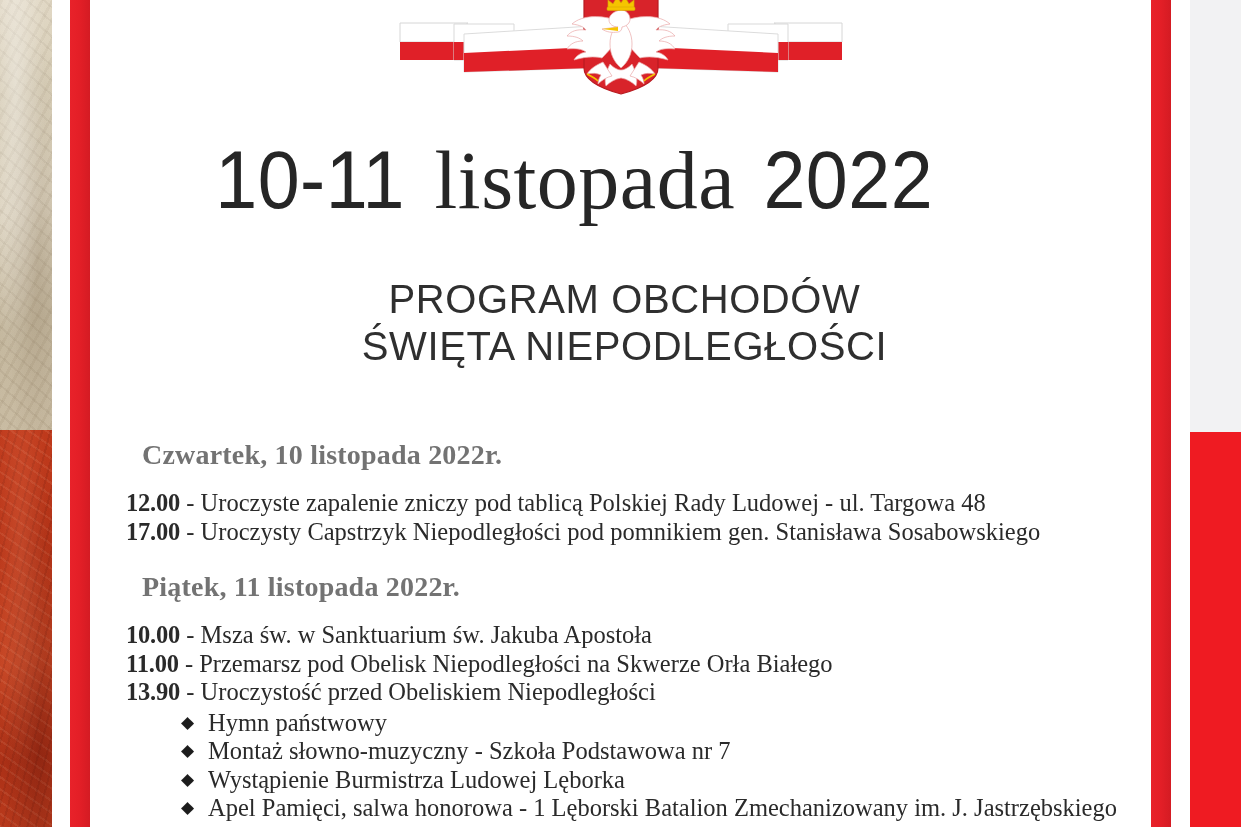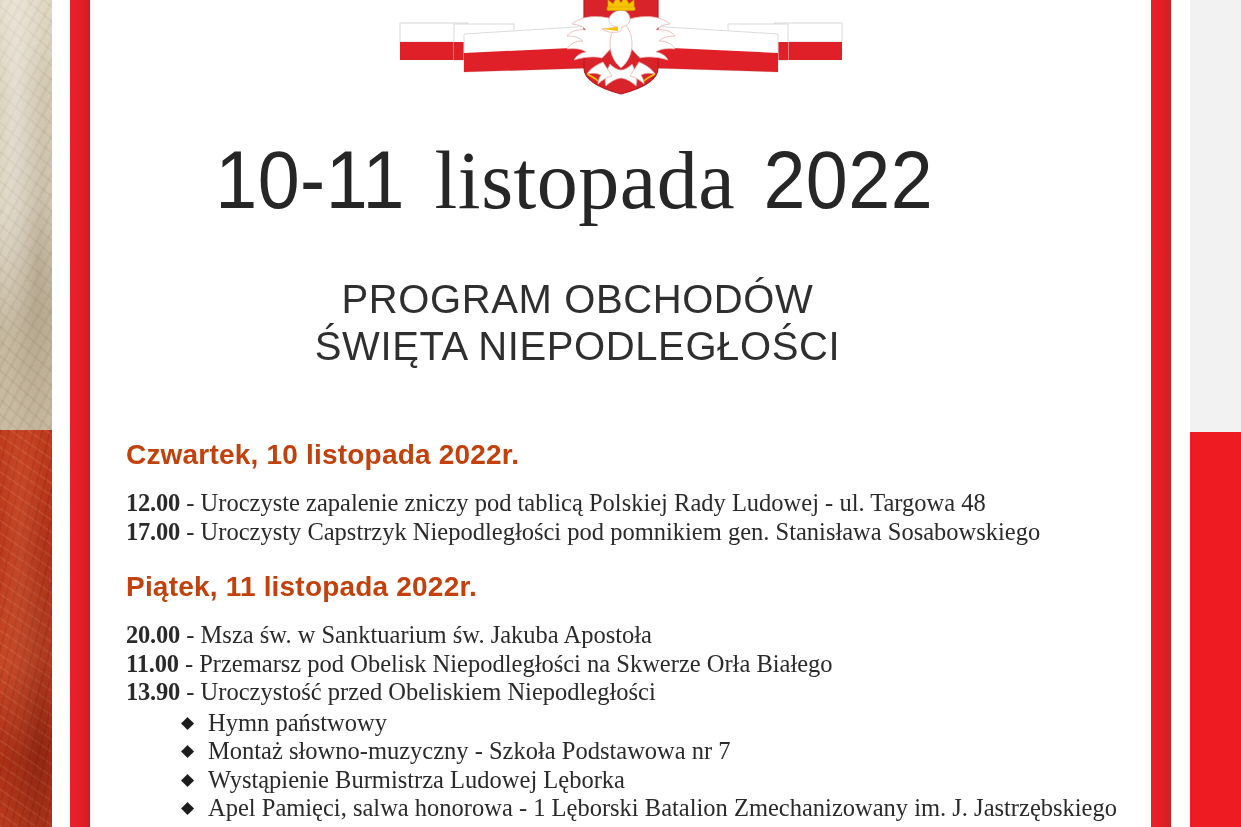--- a/index.html
+++ b/index.html
@@ -125,37 +125,38 @@
     left: 0;
     top: 276px;
     width: 1155px;
     text-align: center;
     font-family: "Liberation Sans", "DejaVu Sans", sans-serif;
     font-weight: 400;
     font-size: 40px;
     line-height: 47px;
     color: #2f2f2f;
     letter-spacing: 0.6px;
+    padding-left: 47px;
   }
 
   .program {
     position: absolute;
     left: 126px;
     top: 438px;
     width: 1000px;
     color: #2a2a2a;
   }
   .day-heading {
-    color: #c2410c;
-    font-family: Liberation Sans, sans-serif;
+    color: #737373;
+    font-family: Liberation Serif, serif;
     font-weight: bold;
     font-size: 28px;
     line-height: 34px;
     letter-spacing: .2px;
-    margin: 0 0 17px 0;
+    margin: 0 0 17px 16px;
   }
   .day-block { margin-bottom: 24px; }
   .day-block:last-child { margin-bottom: 0; }
 
   .entry {
     font-size: 24.5px;
     line-height: 28.5px;
     white-space: nowrap;
   }
   .entry .etime {
@@ -293,21 +294,21 @@
       <div class="entry">
         <span class="etime">17.00</span>
         <span class="edash">-</span>
         <span class="etext">Uroczysty Capstrzyk Niepodległości pod pomnikiem gen. Stanisława Sosabowskiego</span>
       </div>
     </div>
 
     <div class="day-block">
       <div class="day-heading">Piątek, 11 listopada 2022r.</div>
       <div class="entry">
-        <span class="etime">20.00</span>
+        <span class="etime">10.00</span>
         <span class="edash">-</span>
         <span class="etext">Msza św. w Sanktuarium św. Jakuba Apostoła</span>
       </div>
       <div class="entry">
         <span class="etime">11.00</span>
         <span class="edash">-</span>
         <span class="etext">Przemarsz pod Obelisk Niepodległości na Skwerze Orła Białego</span>
       </div>
       <div class="entry">
         <span class="etime">13.90</span>

